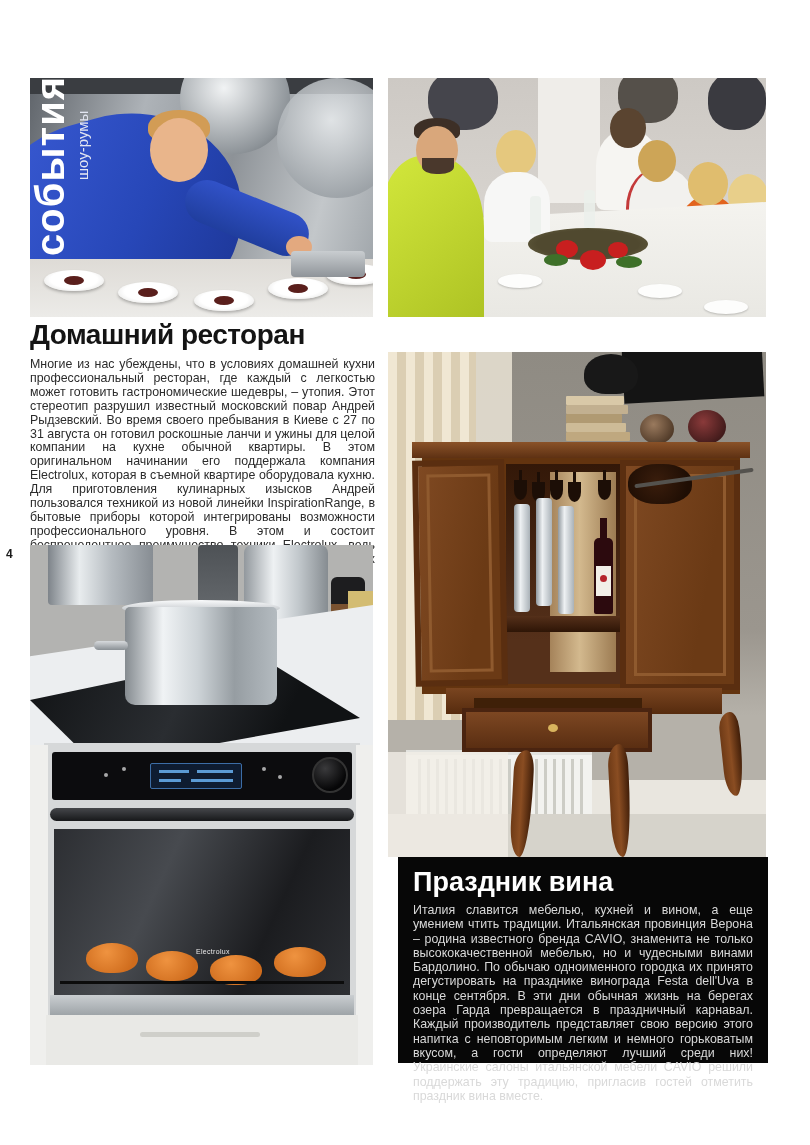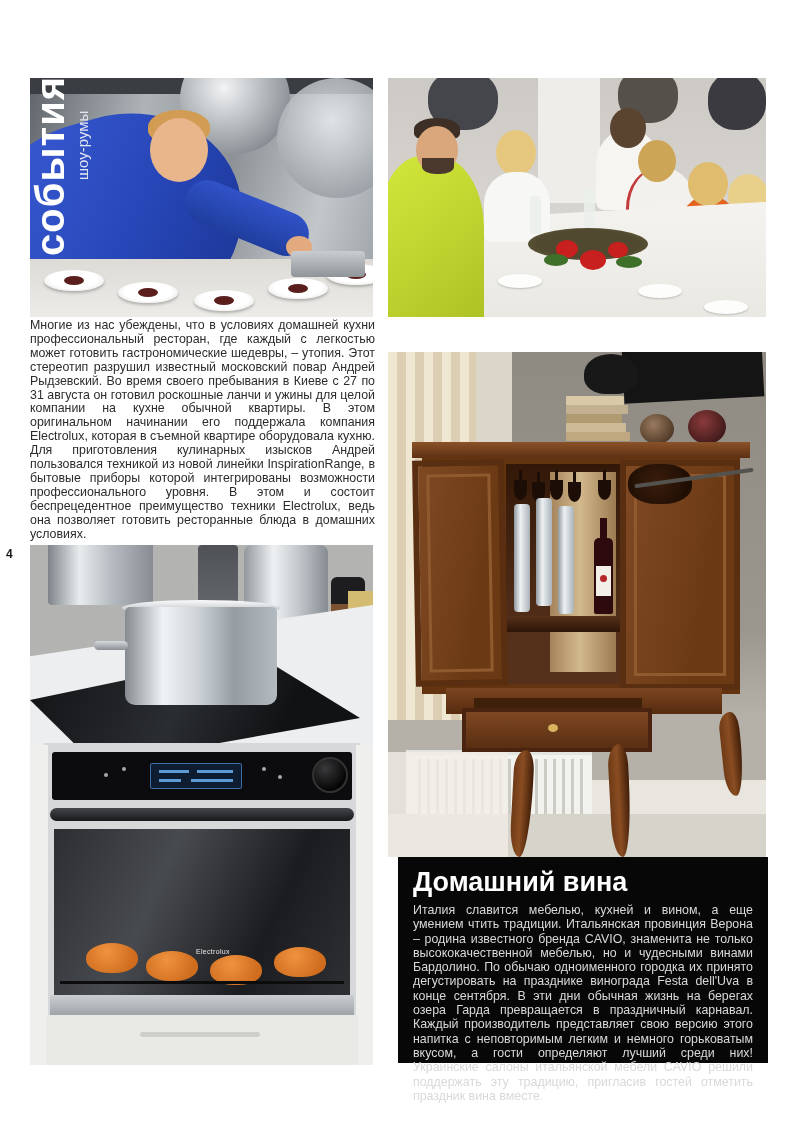--- a/index.html
+++ b/index.html
@@ -228,20 +228,21 @@
     <div class="dp-flower" style="left:192px;top:172px;width:26px;height:20px;"></div>
     <div class="dp-flower" style="left:220px;top:164px;width:20px;height:16px;"></div>
     <div class="dp-leaf" style="left:156px;top:176px;width:24px;height:12px;"></div>
     <div class="dp-leaf" style="left:228px;top:178px;width:26px;height:12px;"></div>
     <div class="dp-plate-sm" style="left:110px;top:196px;"></div>
     <div class="dp-plate-sm" style="left:250px;top:206px;"></div>
     <div class="dp-plate-sm" style="left:316px;top:222px;"></div>
   </div>
 
   <section class="article-left">
+    <h1>Домашний ресторан</h1>
     <p>Многие из нас убеждены, что в условиях домашней кухни профессиональный ресторан, где каждый с легкостью может готовить гастрономические шедевры, – утопия. Этот стереотип разрушил известный московский повар Андрей Рыдзевский. Во время своего пребывания в Киеве с 27 по 31 августа он готовил роскошные ланчи и ужины для целой компании на кухне обычной квартиры. В этом оригинальном начинании его поддержала компания Electrolux, которая в съемной квартире оборудовала кухню. Для приготовления кулинарных изысков Андрей пользовался техникой из новой линейки InspirationRange, в бытовые приборы которой интегрированы возможности профессионального уровня. В этом и состоит беспрецедентное преимущество техники Electrolux, ведь она позволяет готовить ресторанные блюда в домашних условиях.</p>
   </section>
 
   <div class="photo p-kitchen">
     <div class="kp-pot-top"></div>
     <div class="kp-blender"></div>
     <div class="kp-urn"></div>
     <div class="kp-mill"></div>
     <div class="kp-board"></div>
     <div class="kp-counter"></div>
@@ -322,17 +323,17 @@
     <div class="cb-apron"></div>
     <div class="cb-drawer-side"></div>
     <div class="cb-drawer"></div>
     <div class="cb-keyhole"></div>
     <div class="cb-leg" style="left:124px;top:398px;height:107px;transform:rotate(3deg);"></div>
     <div class="cb-leg" style="left:222px;top:392px;height:113px;transform:rotate(-3deg);"></div>
     <div class="cb-leg" style="left:334px;top:360px;height:84px;transform:rotate(-6deg);"></div>
   </div>
 
   <section class="black-box">
-    <h2>Домашний вина</h2>
+    <h2>Праздник вина</h2>
     <p>Италия славится мебелью, кухней и вином, а еще умением чтить традиции. Итальянская провинция Верона – родина известного бренда CAVIO, знаменита не только высококачественной мебелью, но и чудесными винами Бардолино. По обычаю одноименного городка их принято дегустировать на празднике винограда Festa dell'Uva в конце сентября. В эти дни обычная жизнь на берегах озера Гарда превращается в праздничный карнавал. Каждый производитель представляет свою версию этого напитка с неповторимым легким и немного горьковатым вкусом, а гости определяют лучший среди них! Украинские салоны итальянской мебели CAVIO решили поддержать эту традицию, пригласив гостей отметить праздник вина вместе.</p>
   </section>
 
 </div>
 
 </body></html>

